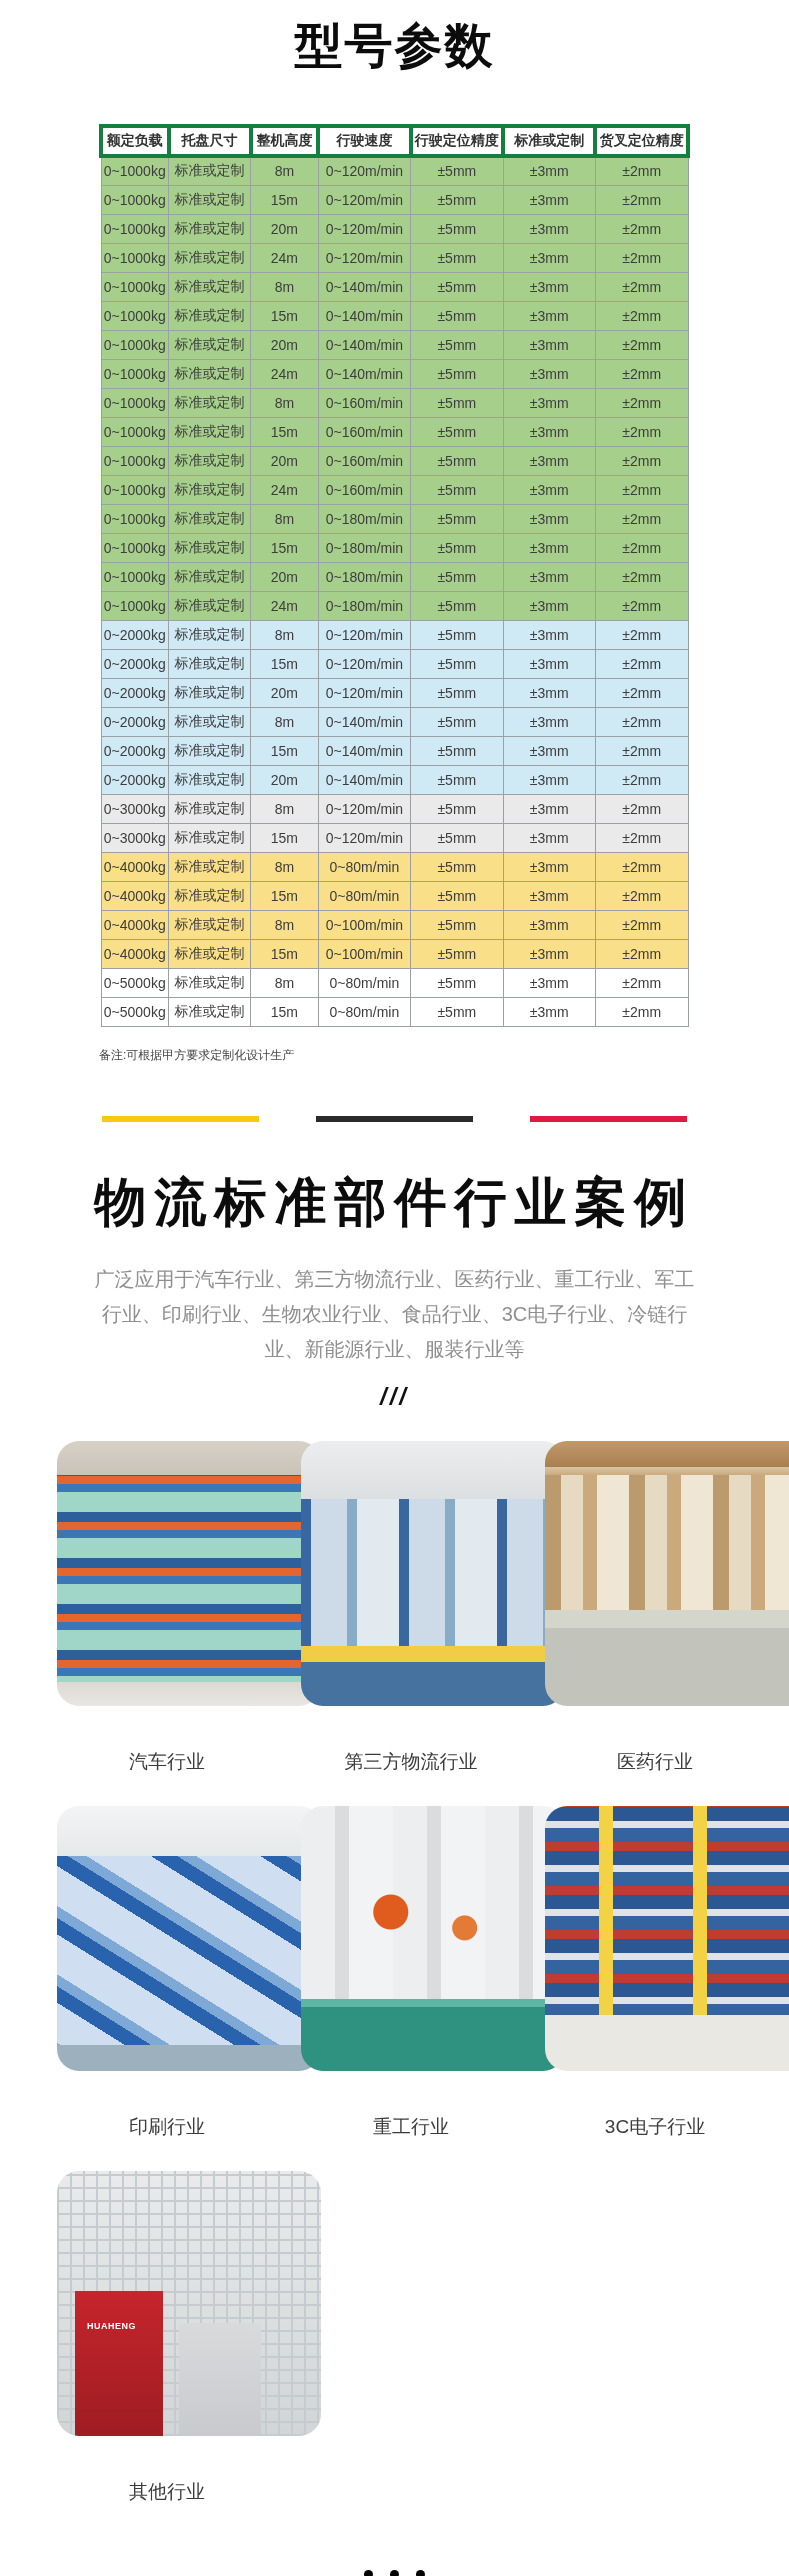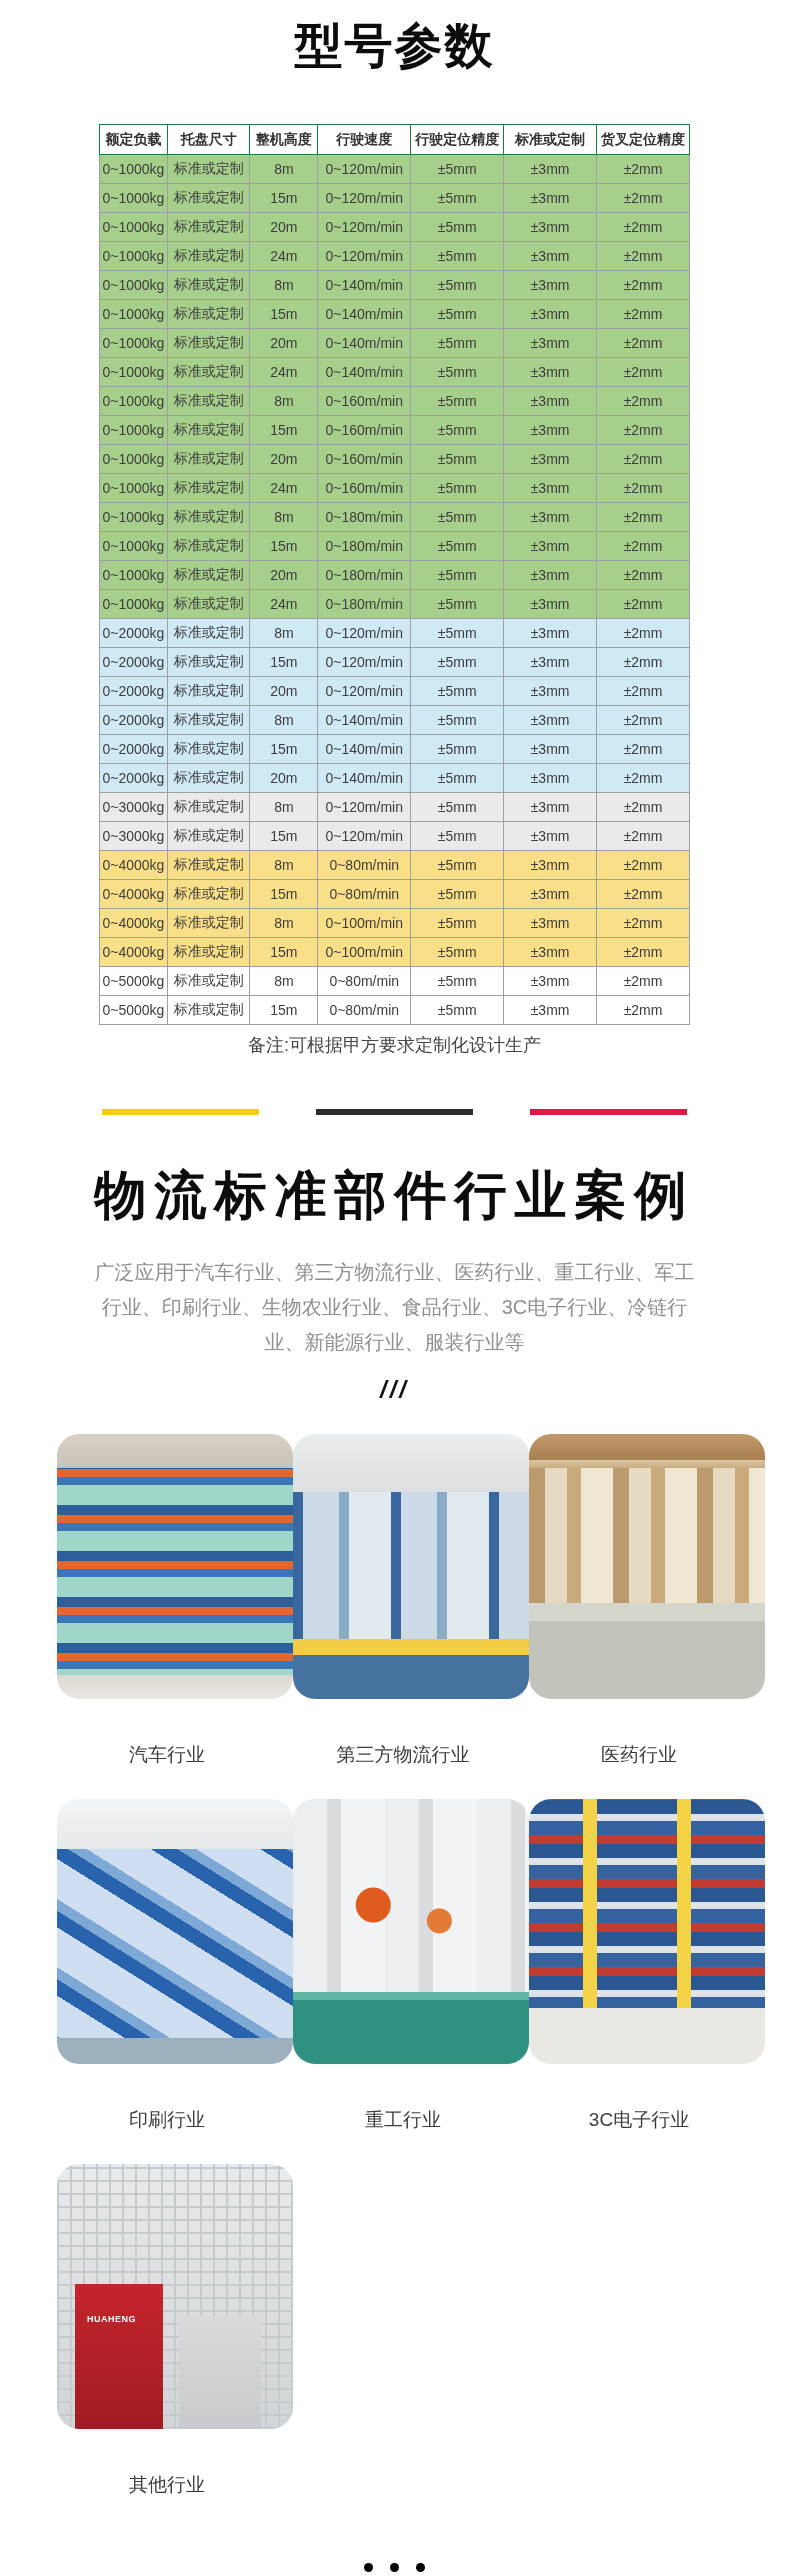--- a/index.html
+++ b/index.html
@@ -23,41 +23,41 @@
   }
   
   .table-wrap { width: 591px; margin: 46px auto 0; }
   table.spec {
     width: 100%;
     border-collapse: collapse;
     table-layout: fixed;
   }
   table.spec th {
     background: #ffffff;
-    border: 1px solid #15803d;
+    border: 4px solid #15803d;
     font-size: 14px;
     font-weight: 700;
     color: #333333;
     height: 30px;
     padding: 2px 1px;
     text-align: center;
   }
   table.spec td {
     border: 1px solid #9aa0a4;
     font-size: 14px;
     color: #3d3d3d;
     height: 29px;
     padding: 2px 1px;
     text-align: center;
     white-space: nowrap;
   }
   .note {
-    margin-top: 8px;
-    text-align: center;
-    font-size: 18px;
+    margin-top: 20px;
+    text-align: left;
+    font-size: 12px;
     color: #454545;
   }
   
   .divider {
     margin-top: 52px;
     display: flex;
     justify-content: center;
     gap: 57px;
   }
   .divider .bar { width: 157px; height: 6px; }
@@ -85,26 +85,26 @@
     font-weight: 700;
     font-style: italic;
     letter-spacing: 3px;
     color: #111111;
   }
   .cases-grid {
     width: 675px;
     margin: 30px auto 0;
     display: grid;
     grid-template-columns: repeat(3, 220px);
-    column-gap: 16px;
+    column-gap: 24px;
   }
   .case-card { margin-bottom: 34px; cursor: pointer; }
   .photo {
     position: relative;
-    width: 236px;
+    width: 264px;
     height: 265px;
     border-radius: 22px;
     overflow: hidden;
   }
   .caption {
     margin-top: 46px;
     height: 20px;
     line-height: 20px;
     text-align: center;
     font-size: 19px;

